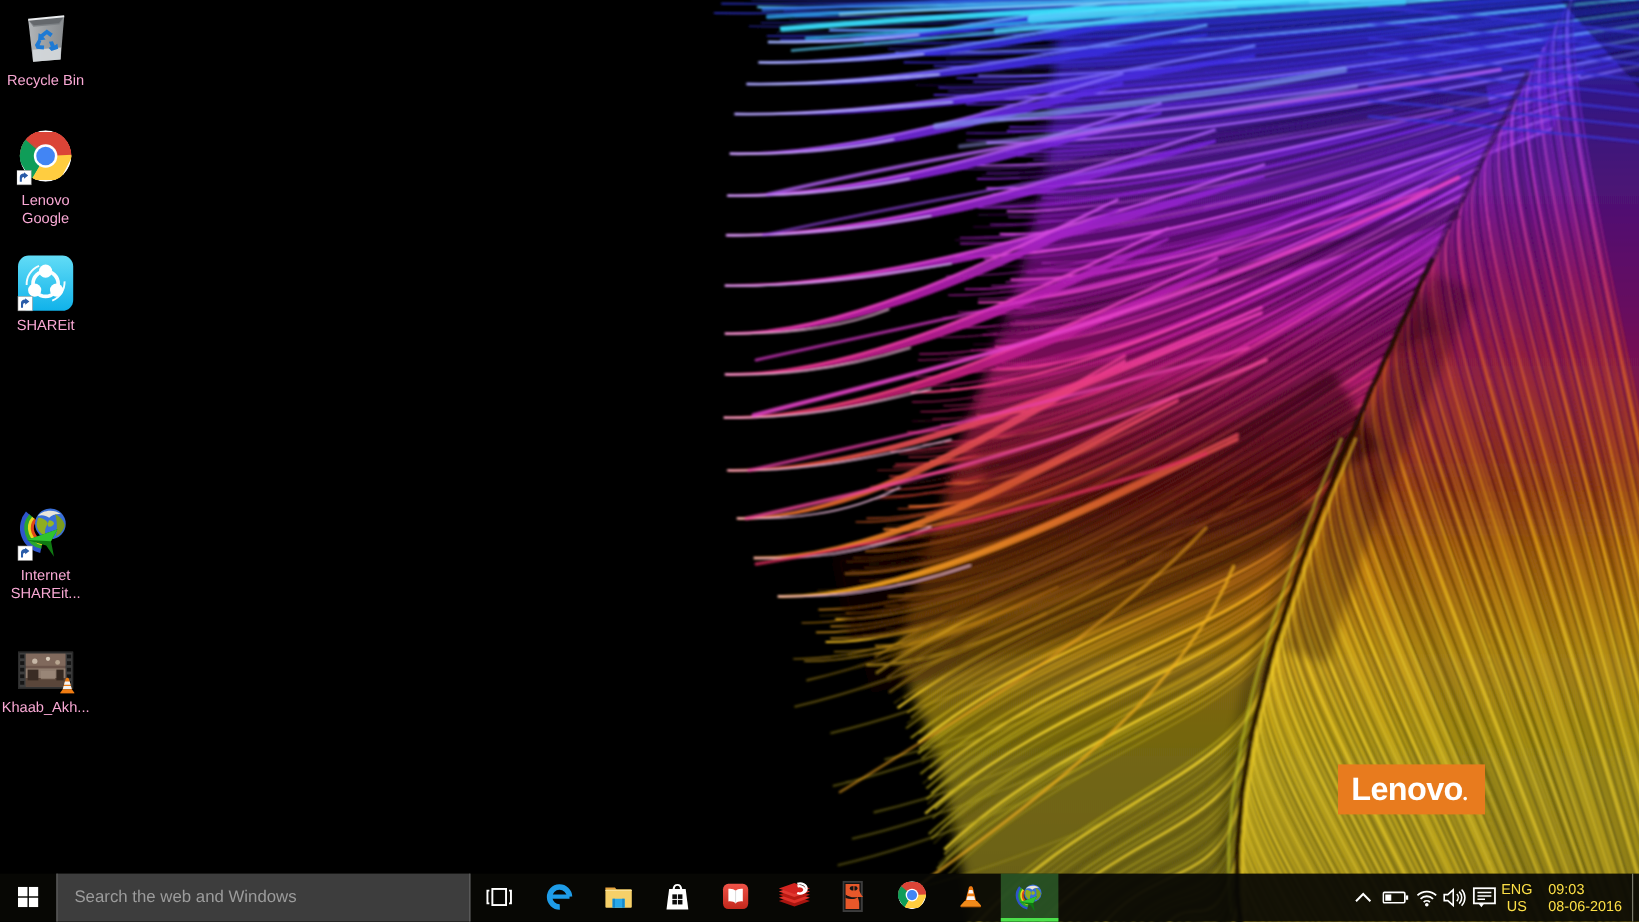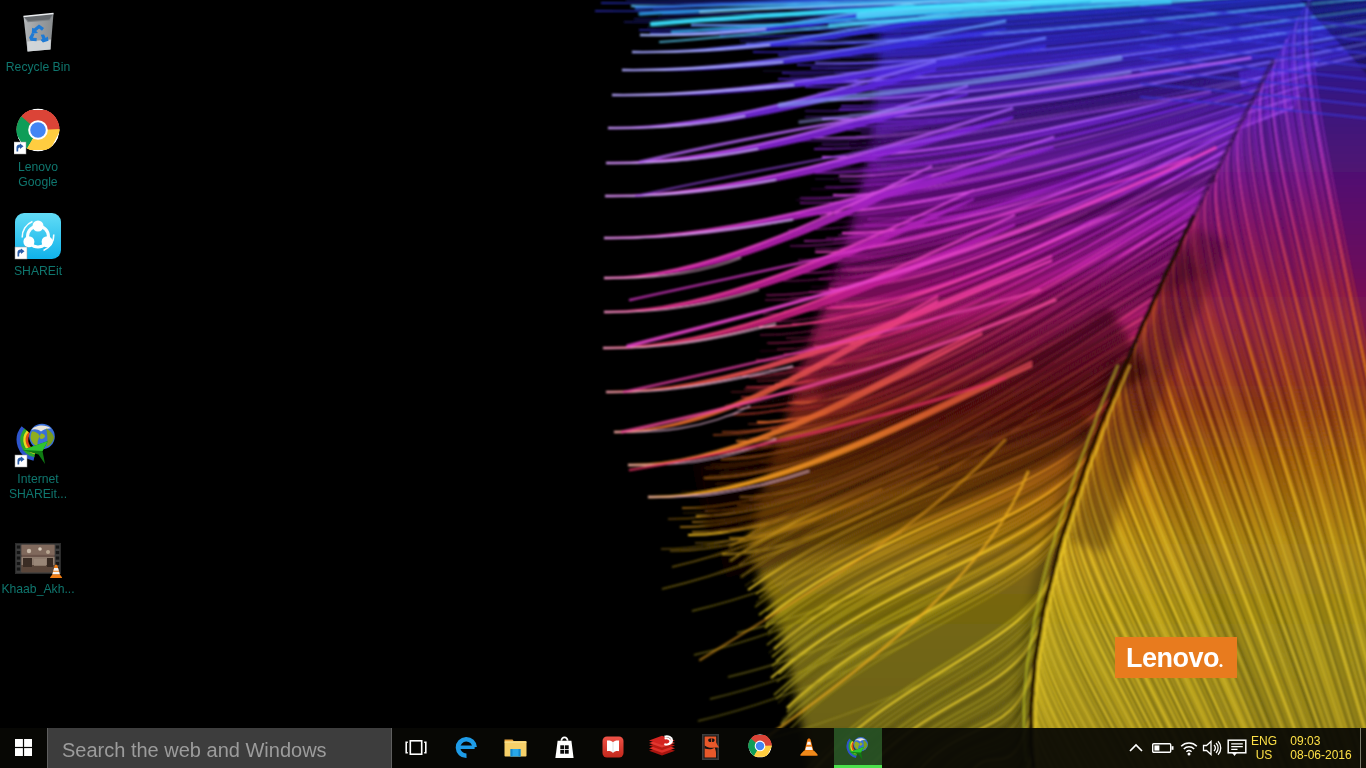--- a/index.html
+++ b/index.html
@@ -1,22 +1,22 @@
 <!DOCTYPE html>
 <html><head><meta charset="utf-8"><style>
 *{margin:0;padding:0;box-sizing:border-box}
 html,body{width:1366px;height:768px;overflow:hidden;background:#000;font-family:"Liberation Sans",sans-serif}
 #desk{position:relative;width:1366px;height:768px;background:#000}
 .dico{position:absolute;left:0;width:76px;text-align:center}
 .dimg{height:48px;display:flex;align-items:center;justify-content:center}
-.dlbl{margin-top:4px;font-size:12.2px;line-height:15px;color:#0f766e;text-shadow:0 0 2px #000,1px 1px 2px #000,0 1px 3px #000}
+.dlbl{margin-top:4px;font-size:12.2px;line-height:15px;color:#f9a8d4;text-shadow:0 0 2px #000,1px 1px 2px #000,0 1px 3px #000}
 #taskbar{position:absolute;left:0;top:728px;width:1366px;height:40px;background:rgba(7,8,4,0.93);z-index:5}
 #start{position:absolute;left:15px;top:739px;z-index:6}
 #search{position:absolute;left:47px;top:728px;width:345px;height:40px;background:#3d3d3d;border-left:1px solid #5f5f5f;border-right:1px solid #5f5f5f;z-index:6}
-#search span{position:absolute;left:14px;top:11px;font-size:20px;color:#9c9c9c}
+#search span{position:absolute;left:14px;top:11px;font-size:14px;color:#9c9c9c}
 #tview{position:absolute;left:404px;top:737px;z-index:6}
 .tbi{position:absolute;top:727px;width:48px;height:40px;display:flex;align-items:center;justify-content:center;z-index:6}
 #idmbtn{position:absolute;left:834px;top:728px;width:48px;height:40px;background:rgba(70,160,70,0.45);display:flex;align-items:center;justify-content:center;z-index:6}
 #idmbtn::after{content:"";position:absolute;left:0;bottom:0;width:48px;height:3px;background:#4be04b}
 .tray{position:absolute;top:728px;height:40px;display:flex;align-items:center;justify-content:center;z-index:6}
 .trtxt{color:#fde047;font-size:12px;line-height:14.5px;text-align:center}
 #clock{text-align:left}
 #sep{position:absolute;left:1360px;top:728px;width:1px;height:40px;background:#7a7a6a;z-index:6}
 </style></head>
 <body>

